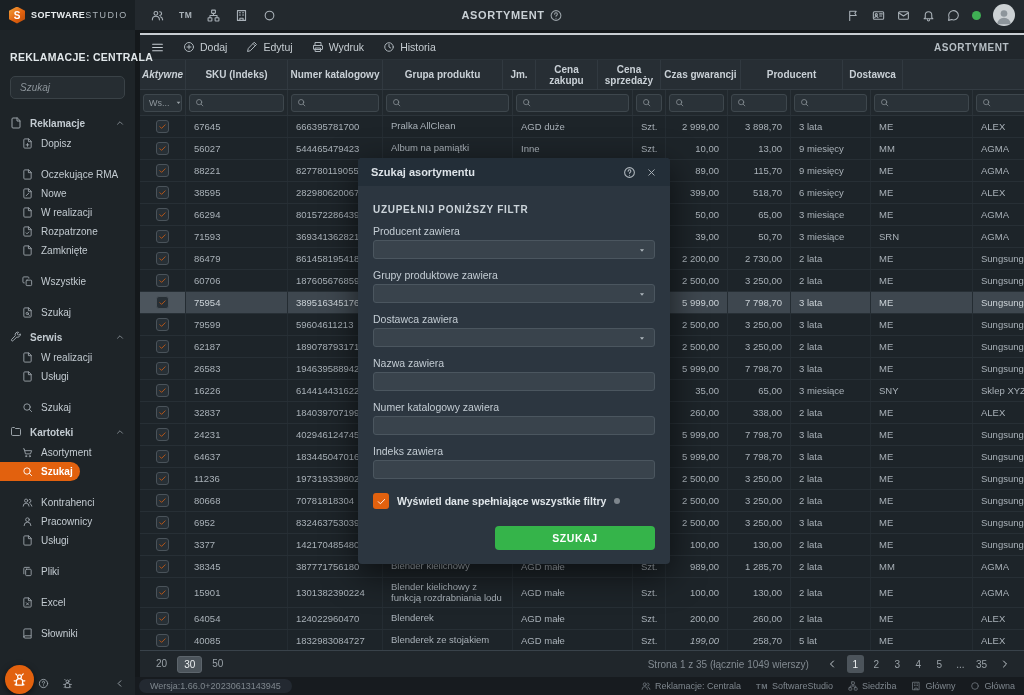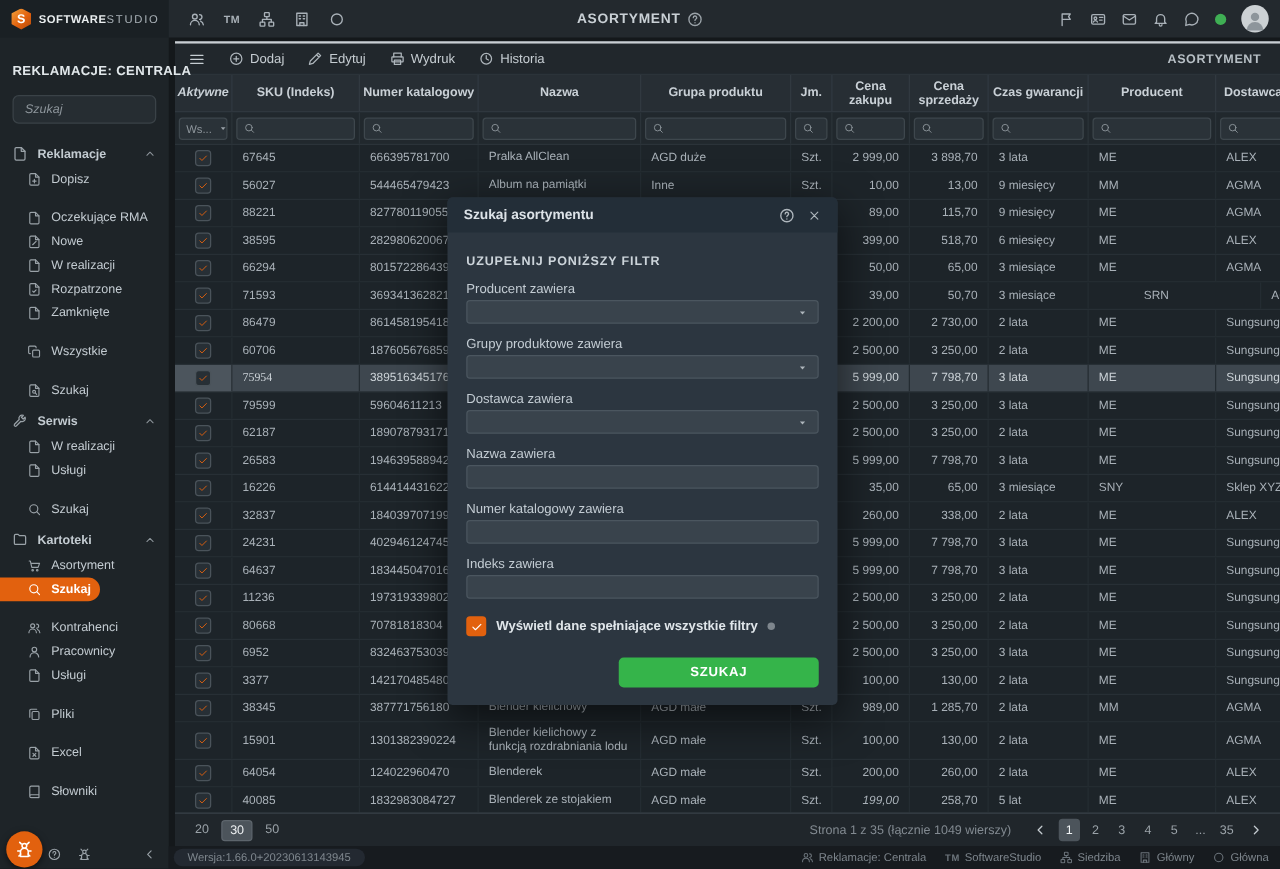--- a/index.html
+++ b/index.html
@@ -476,21 +476,20 @@
           <span>Historia</span>
         </div>
       </span>
     <span class="toolbar-right">ASORTYMENT</span>
   </div>
   <div class="grid">
     <div class="g-head">
         <div class="g-hcell" style="width: 46px; font-style: italic;">Aktywne</div>
         <div class="g-hcell" style="width: 102px;">SKU (Indeks)</div>
         <div class="g-hcell" style="width: 95px;">Numer katalogowy</div>
-        <div class="g-hcell" style="width: 130px;">Nazwa</div>
         <div class="g-hcell" style="width: 120px;">Grupa produktu</div>
         <div class="g-hcell" style="width: 33px;">Jm.</div>
         <div class="g-hcell" style="width: 62px;">Cena zakupu</div>
         <div class="g-hcell" style="width: 63px;">Cena sprzedaży</div>
         <div class="g-hcell" style="width: 80px;">Czas gwarancji</div>
         <div class="g-hcell" style="width: 102px;">Producent</div>
         <div class="g-hcell" style="width: 60px;">Dostawca</div>
       </div>
     <div class="g-filter">
         <div class="g-fcell" style="width: 46px;">
@@ -709,21 +708,21 @@
             </span>
           </div>
           <div class="g-cell" style="width: 102px;">71593</div>
           <div class="g-cell" style="width: 95px;">369341362821</div>
           <div class="g-cell wrapcell" style="width: 130px;"></div>
           <div class="g-cell" style="width: 120px;"></div>
           <div class="g-cell" style="width: 33px;"></div>
           <div class="g-cell num" style="width: 62px;">39,00</div>
           <div class="g-cell num" style="width: 63px;">50,70</div>
           <div class="g-cell" style="width: 80px;">3 miesiące</div>
-          <div class="g-cell" style="width: 102px; margin-left: 36px;">SRN</div>
+          <div class="g-cell" style="width: 102px;">SRN</div>
           <div class="g-cell" style="width: 60px;">AGMA</div>
         </div>
         <div class="g-row">
           <div class="g-cell c0" style="width: 46px;">
             <span class="cbx">
               <svg viewBox="0 0 24 24" width="9" height="9" fill="none" stroke="currentColor" stroke-width="2" stroke-linecap="round" stroke-linejoin="round">
                 <path d="M5 12.5l4.5 4.5L19 7.5"></path>
               </svg>
             </span>
           </div>
@@ -758,21 +757,21 @@
           <div class="g-cell" style="width: 60px;">Sungsung</div>
         </div>
         <div class="g-row selected">
           <div class="g-cell c0" style="width: 46px;">
             <span class="cbx">
               <svg viewBox="0 0 24 24" width="9" height="9" fill="none" stroke="currentColor" stroke-width="2" stroke-linecap="round" stroke-linejoin="round">
                 <path d="M5 12.5l4.5 4.5L19 7.5"></path>
               </svg>
             </span>
           </div>
-          <div class="g-cell" style="width: 102px; font-family: Liberation Serif, serif;">75954</div>
+          <div class="g-cell" style="width: 102px;">75954</div>
           <div class="g-cell" style="width: 95px;">389516345176</div>
           <div class="g-cell wrapcell" style="width: 130px;"></div>
           <div class="g-cell" style="width: 120px;"></div>
           <div class="g-cell" style="width: 33px;"></div>
           <div class="g-cell num" style="width: 62px;">5 999,00</div>
           <div class="g-cell num" style="width: 63px;">7 798,70</div>
           <div class="g-cell" style="width: 80px;">3 lata</div>
           <div class="g-cell" style="width: 102px;">ME</div>
           <div class="g-cell" style="width: 60px;">Sungsung</div>
         </div>

